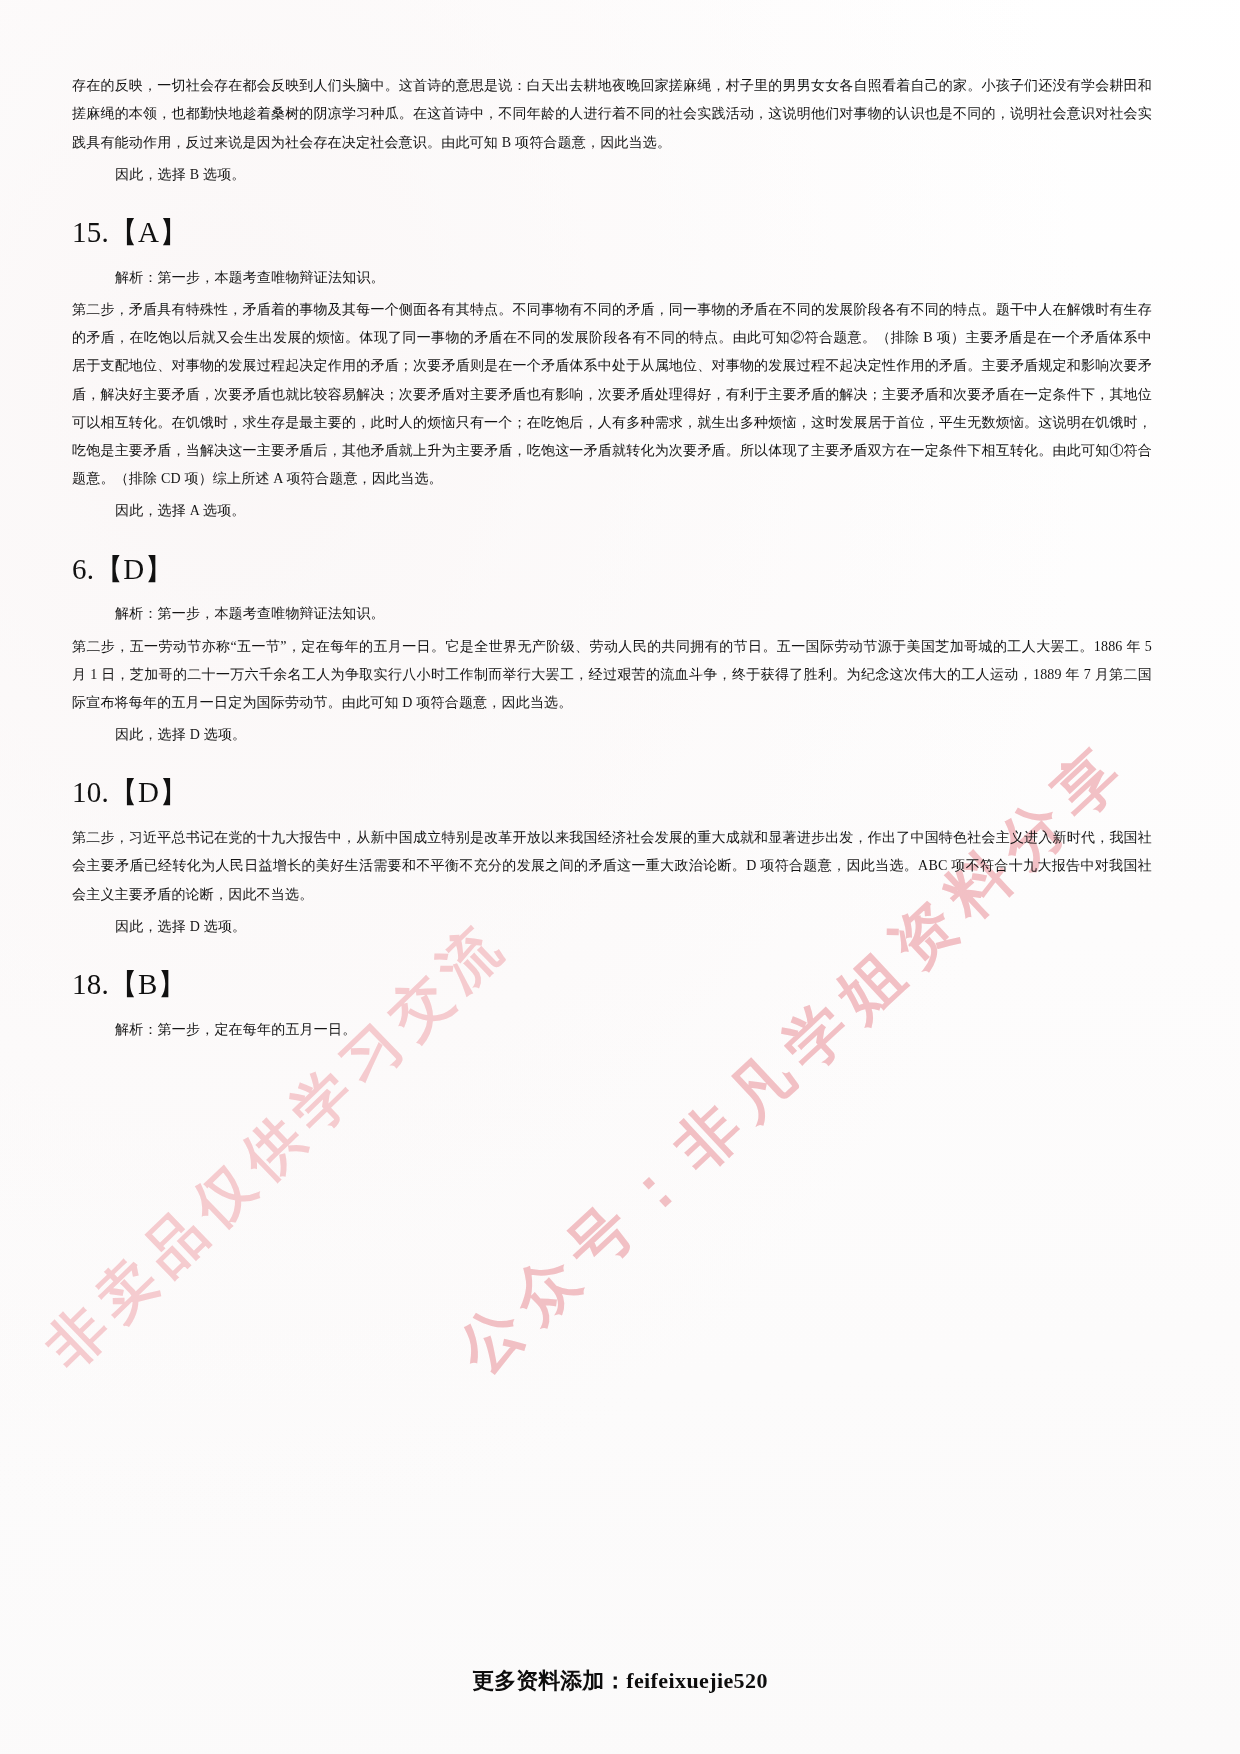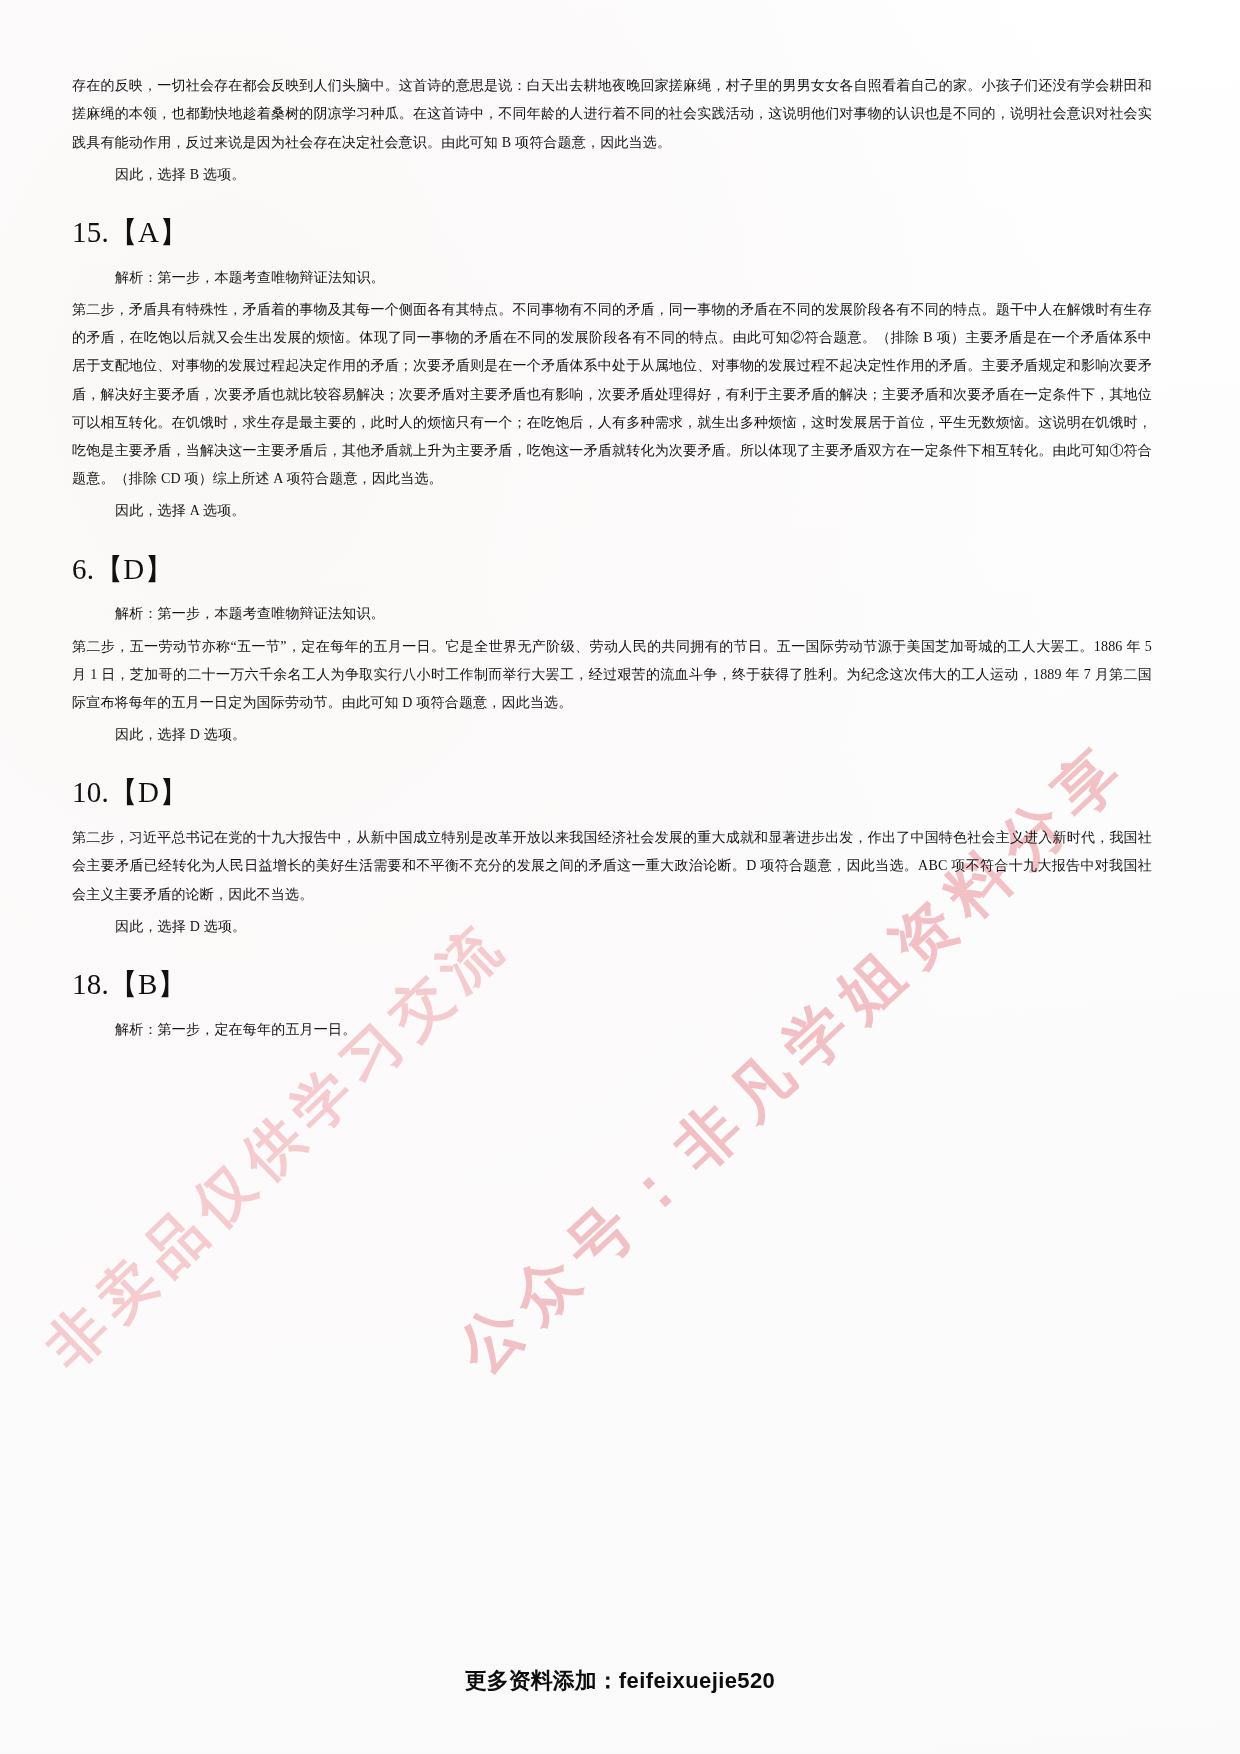--- a/index.html
+++ b/index.html
@@ -92,21 +92,21 @@
     left: 0;
     bottom: 58px;
     width: 1240px;
     text-align: center;
     font-size: 22px;
     font-weight: 700;
     color: #0d0d0d;
     font-family: "Liberation Serif", "DejaVu Serif", serif;
   }
   .footer .handle {
-    font-family: Liberation Sans, sans-serif;
+    font-family: Liberation Serif, serif;
     letter-spacing: 0.4px;
   }
 </style>
 </head>
 <body>
 
 <div class="page">
 
   <div class="paper-tint"></div>
 

